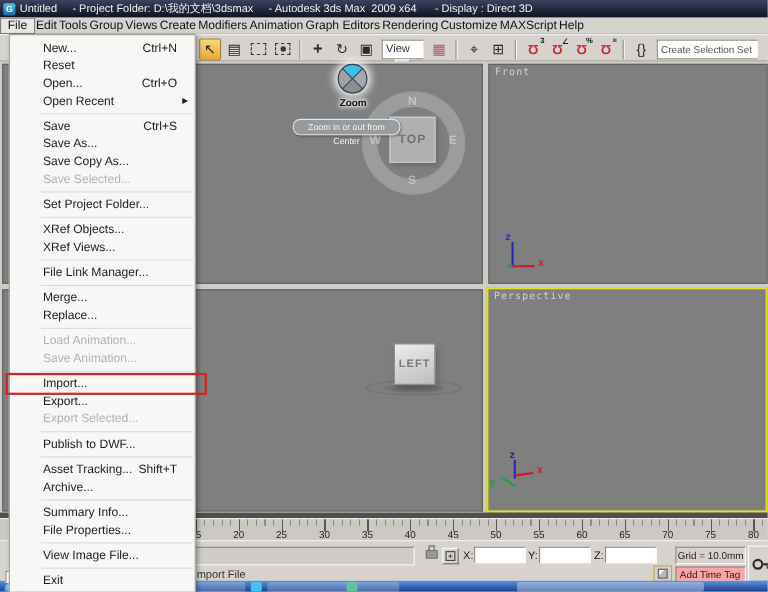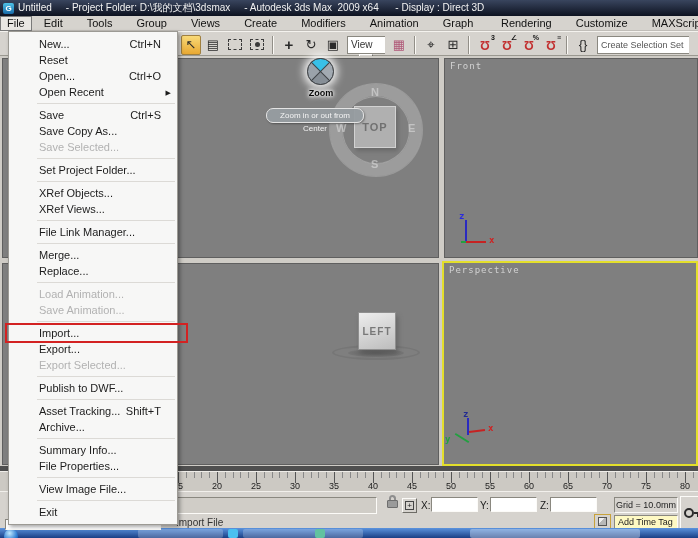--- a/index.html
+++ b/index.html
@@ -9,21 +9,21 @@
   
   .titlebar { position:absolute; left:0; top:0; width:698px; height:16px;
     background:linear-gradient(#39455e,#0d1220); display:flex; align-items:center; padding-left:3px; }
   .app-icon { width:11px; height:11px; border-radius:2px; background:linear-gradient(#4fc3e8,#1769a8);
     color:#fff; font-size:8px; line-height:11px; text-align:center; font-weight:bold; margin-right:4px; }
   .title-text { color:#f2f2f2; font-size:10px; white-space:pre; }
 
   
   .menubar { position:absolute; left:0; top:16px; width:698px; height:15px; background:#d6d3ce;
     display:flex; align-items:center; font-size:11px; color:#111; border-bottom:1px solid #c0bdb8; }
-  .menubar-item { padding:0 12px; height:15px; line-height:15px; cursor:default; }
+  .menubar-item { padding:0 1px; height:15px; line-height:15px; cursor:default; }
   .menubar-item.active { border:1px solid #7a7a7a; background:#e9e7e3; line-height:13px; padding:0 6px; }
 
   
   .toolbar { position:absolute; left:0; top:31px; width:698px; height:25px; background:#d6d3ce;
     border-top:1px solid #f4f2ee; border-bottom:1px solid #9a9890; }
   .toolbar-inner { position:absolute; left:181px; top:1px; height:23px; display:flex; align-items:center; gap:2px; }
   .tb-icon { width:20px; height:20px; display:flex; align-items:center; justify-content:center;
     font-size:13px; color:#2a2a2a; position:relative; }
   .tb-icon.active { background:linear-gradient(#f9da78,#e8a832); border:1px solid #a08040; border-radius:2px; }
   .tb-sep { width:2px; height:18px; border-left:1px solid #928f88; border-right:1px solid #fbf9f5; margin:0 3px; }
@@ -104,21 +104,21 @@
   .statusbar { position:absolute; left:0; top:491px; width:698px; height:38px; background:#d6d3ce;
     border-top:1px solid #f2f0ec; }
   .sunken { border:1px solid; border-color:#8a8880 #fcfbf8 #fcfbf8 #8a8880; }
   .raised { border:1px solid; border-color:#fcfbf8 #6e6c66 #6e6c66 #fcfbf8; }
   .status-field-long { position:absolute; left:165px; top:5px; width:212px; height:17px; background:#d0cdc7; }
   .coord-label { position:absolute; top:8px; font-size:10px; color:#1a1a1a; }
   .coord-field { position:absolute; top:5px; width:47px; height:15px; background:#fff; font-size:9px; padding:1px 2px; }
   .grid-box { position:absolute; left:614px; top:5px; width:64px; height:16px; font-size:9px; color:#222;
     line-height:14px; text-align:center; background:#d6d3ce; }
   .timetag-box { position:absolute; left:614px; top:23px; width:64px; height:14px; font-size:9px; color:#222;
-    line-height:12px; padding-left:3px; background:#fef9c3; }
+    line-height:12px; padding-left:3px; background:#fca5a5; }
   .cube-btn { position:absolute; left:594px; top:22px; width:17px; height:15px; border:1px solid #c8a23a;
     background:#d6d3ce; display:flex; align-items:center; justify-content:center; }
   .cube-btn .mini-cube { width:9px; height:9px; border:1px solid #555;
     background:linear-gradient(135deg,#f0f0f0 40%,#b8b8b8 40%); }
   .lock-icon { position:absolute; left:387px; top:8px; width:11px; height:9px; }
   .lock-icon .shackle { position:absolute; left:2px; top:-5px; width:7px; height:6px;
     border:2px solid #8e8e8e; border-bottom:none; border-radius:4px 4px 0 0; }
   .lock-icon .body { position:absolute; left:0; top:0; width:11px; height:8px; background:#9a9a9a;
     border:1px solid #6e6e6e; border-radius:1px; }
   .absmode-btn { position:absolute; left:402px; top:6px; width:15px; height:15px; background:#d6d3ce;
@@ -339,20 +339,21 @@
     <div class="task-btn" style="left:470px;width:170px;background:rgba(255,255,255,0.35);"></div>
   </div>
 
   <div class="filemenu" id="filemenu">
       <div class="menu-item"><span>New...</span><span class="mi-shortcut">Ctrl+N</span></div>
       <div class="menu-item"><span>Reset</span></div>
       <div class="menu-item"><span>Open...</span><span class="mi-shortcut">Ctrl+O</span></div>
       <div class="menu-item"><span>Open Recent</span><span class="mi-arrow">▶</span></div>
       <div class="menu-sep"></div>
       <div class="menu-item"><span>Save</span><span class="mi-shortcut">Ctrl+S</span></div>
+      <div class="menu-item"><span>Save As...</span></div>
       <div class="menu-item"><span>Save Copy As...</span></div>
       <div class="menu-item disabled"><span>Save Selected...</span></div>
       <div class="menu-sep"></div>
       <div class="menu-item"><span>Set Project Folder...</span></div>
       <div class="menu-sep"></div>
       <div class="menu-item"><span>XRef Objects...</span></div>
       <div class="menu-item"><span>XRef Views...</span></div>
       <div class="menu-sep"></div>
       <div class="menu-item"><span>File Link Manager...</span></div>
       <div class="menu-sep"></div>

